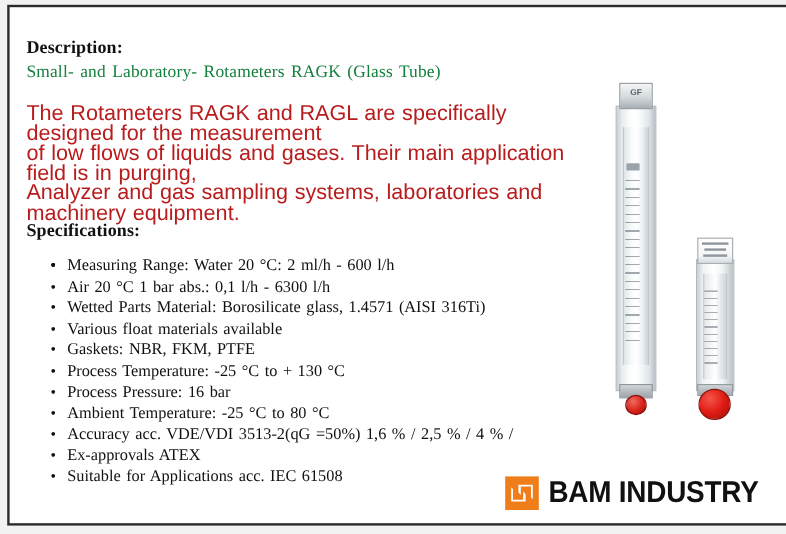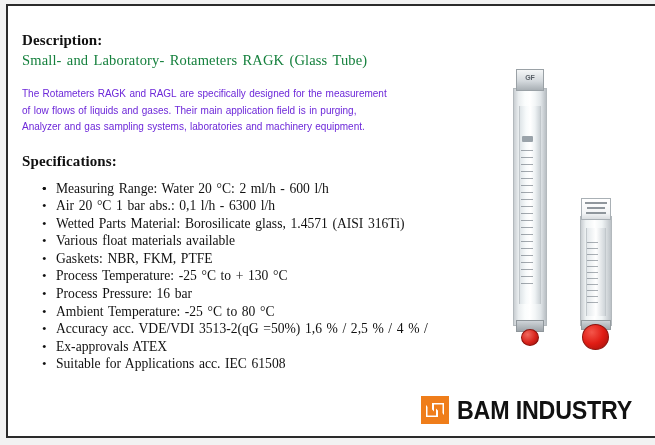--- a/index.html
+++ b/index.html
@@ -57,29 +57,28 @@
     font-size: 14.5px;
     color: #15803d;
     margin: 3px 0 0 0;
     word-spacing: 1.5px;
     letter-spacing: .15px;
   }
 
   #intro {
     margin-top: 17px;
     font-family: "Liberation Sans", sans-serif;
-    font-size: 10px;
+    font-size: 18px;
     line-height: 16.5px;
-    color: #6d28d9;
+    color: #b91c1c;
     word-spacing: .6px;
   }
   #intro p { margin: 0; }
 
   #spec-heading {
-    margin-top: 17px;
   }
 
   #spec-list {
     list-style: none;
     margin: 10px 0 0 0;
     padding: 0 0 0 34px;
   }
   #spec-list li {
     position: relative;
     font-family: "Liberation Serif", serif;
@@ -238,21 +237,21 @@
     border: 1px solid #8d120c;
     box-sizing: border-box;
   }
 
   
   #logo {
     position: absolute;
     left: 413px;
     top: 390px;
     display: flex;
-    align-items: flex-start;
+    align-items: flex-end;
     gap: 8px;
   }
   #logo-mark {
     width: 28px;
     height: 28px;
     background: #ef7d1a;
     position: relative;
     flex: 0 0 auto;
   }
   #logo-mark svg { display: block; }

